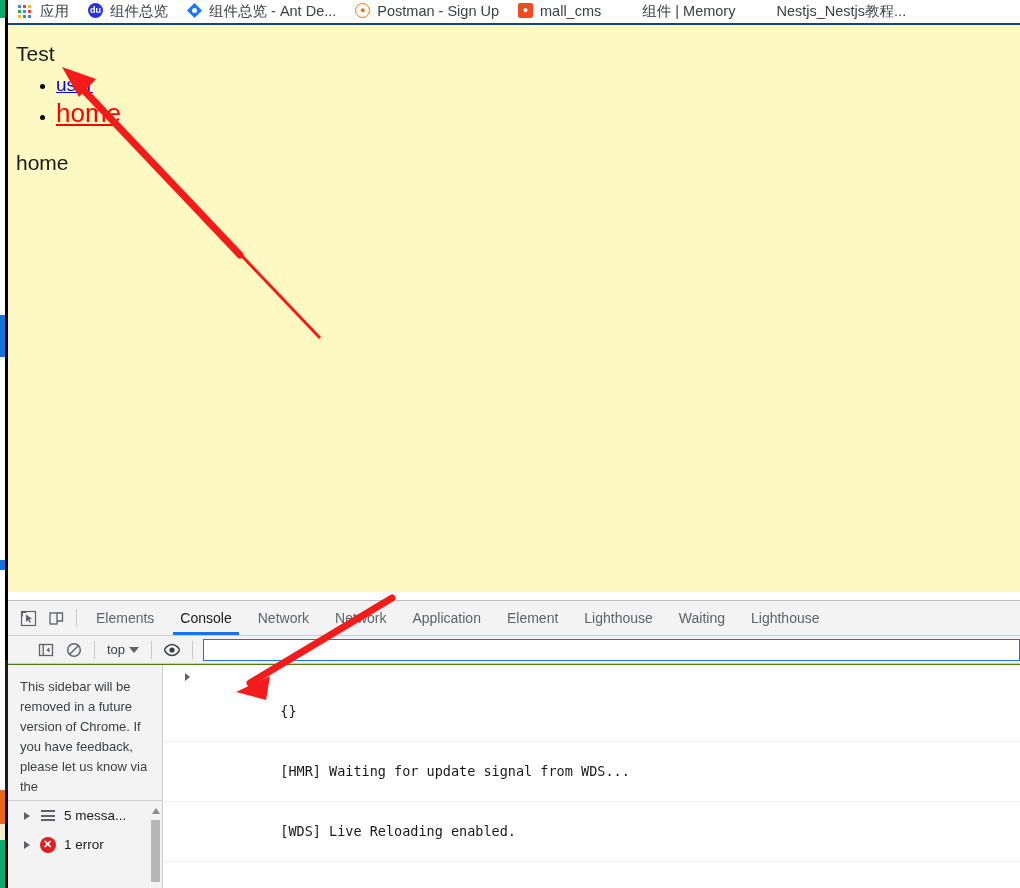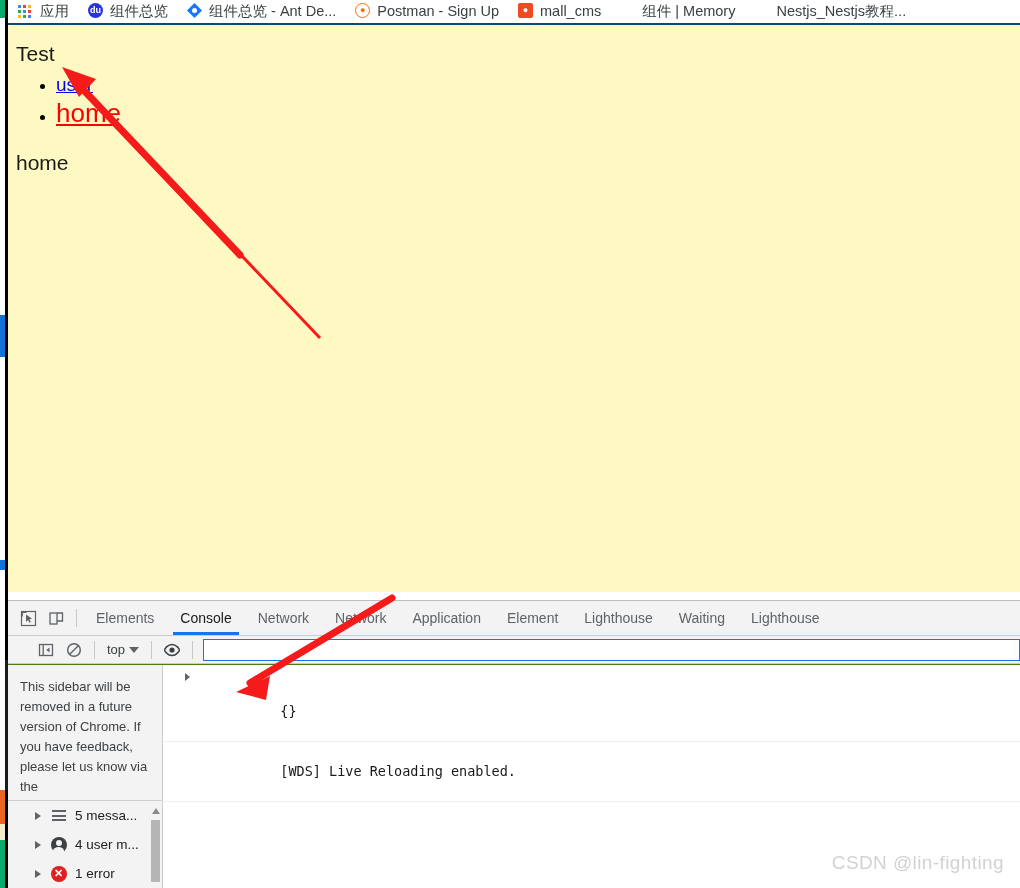--- a/index.html
+++ b/index.html
@@ -111,21 +111,21 @@
 
   .dt-sidebar {
     width: 155px; background: #f3f3f3; border-right: 1px solid #cdcdcd;
     position: relative; overflow: hidden;
   }
   .sb-note {
     font-size: 13px; color: #3c4043; line-height: 20px;
     padding: 12px 10px 0 12px;
   }
   .sb-tree { position: absolute; left: 0; right: 0; bottom: 0; height: 88px; border-top: 1px solid #d0d0d0; background:#f3f3f3;}
-  .sb-row { display: flex; align-items: center; height: 29px; padding-left: 27px; font-size: 13.5px; color: #202124; }
+  .sb-row { display: flex; align-items: center; height: 29px; padding-left: 16px; font-size: 13.5px; color: #202124; }
   .tri { width: 0; height: 0; border-top: 4.5px solid transparent; border-bottom: 4.5px solid transparent; border-left: 6px solid #5f6368; margin-right: 9px; }
   .sb-ico { width: 17px; height: 17px; margin-right: 8px; display: flex; align-items: center; justify-content: center; }
   .ico-list { width: 14px; height: 11px; display: flex; flex-direction: column; justify-content: space-between; }
   .ico-list i { display:block; height: 2px; background: #5f6368; }
   .ico-list i:nth-child(1){ width: 14px;}
   .ico-list i:nth-child(2){ width: 14px;}
   .ico-list i:nth-child(3){ width: 14px;}
   .ico-user { width:16px;height:16px;border-radius:50%;background:#3c4043; position:relative;}
   .ico-user::before{content:'';position:absolute;left:5px;top:3px;width:6px;height:6px;border-radius:50%;background:#f3f3f3;}
   .ico-user::after{content:'';position:absolute;left:2.5px;top:10.5px;width:11px;height:8px;border-radius:50% 50% 0 0;background:#f3f3f3;}
@@ -320,53 +320,48 @@
                   <i></i>
                   <i></i>
                   <i></i>
                 </span>
             </span>
             <span>5 messa...</span>
           </div>
           <div class="sb-row">
             <span class="tri"></span>
             <span class="sb-ico">
-              <span class="ico-user"></span>
-            </span>
-            <span>4 user m...</span>
-          </div>
-          <div class="sb-row">
-            <span class="tri"></span>
-            <span class="sb-ico">
               <span class="ico-err">✕</span>
             </span>
             <span>1 error</span>
           </div>
           <div class="sb-scroll">
             <span class="up"></span>
             <span class="thumb"></span>
           </div>
         </div>
       </div>
 
       <div class="dt-console">
         <div class="msg obj">
           <span class="obj-tri"></span>
           <span>{}</span>
         </div>
         <div class="msg">
+          <span>[HMR] Waiting for update signal from WDS...</span>
+        </div>
+        <div class="msg">
           <span>[WDS] Live Reloading enabled.</span>
         </div>
 
       </div>
 
     </div>
   </div>
 
-  <div class="watermark">CSDN @lin-fighting</div>
 
   <svg class="arrow-layer">
     <defs>
       <marker id="ah1" markerWidth="8" markerHeight="8" refX="5" refY="4" orient="auto">
         <path d="M7,0 L7,8 L0,4 z" fill="#f51b1b"></path>
       </marker>
       <marker id="ah2" markerWidth="9" markerHeight="9" refX="6" refY="4.5" orient="auto">
         <path d="M8,0 L8,9 L0,4.5 z" fill="#f51b1b"></path>
       </marker>
       <linearGradient id="taper1" x1="0" y1="0" x2="1" y2="1">

